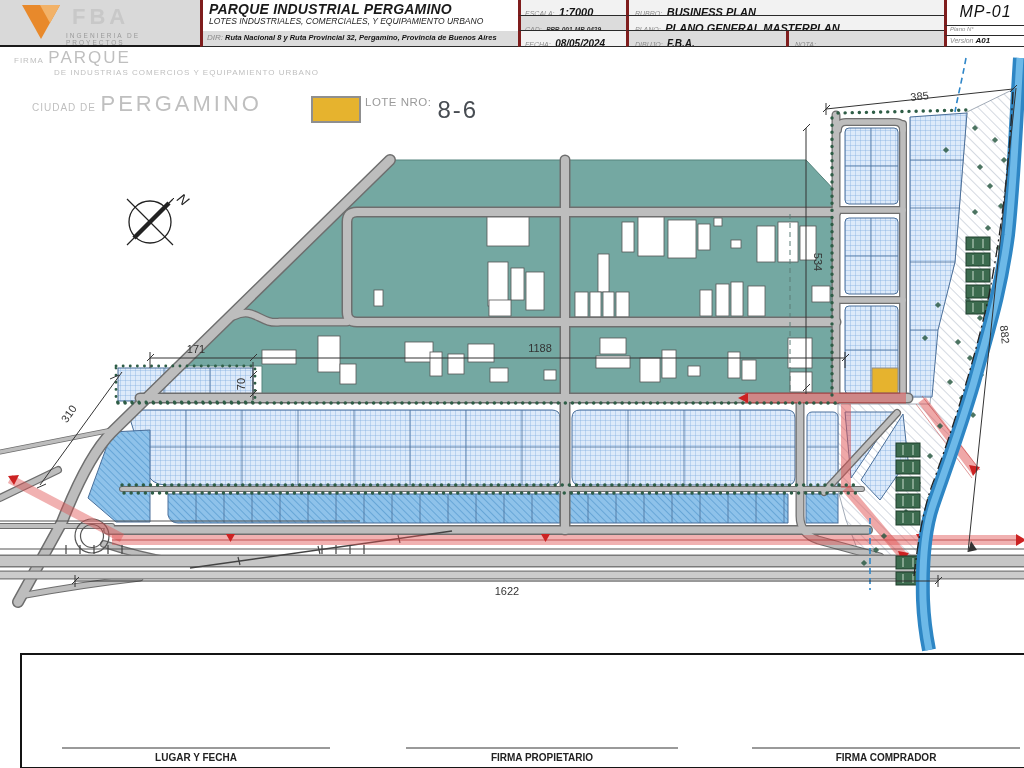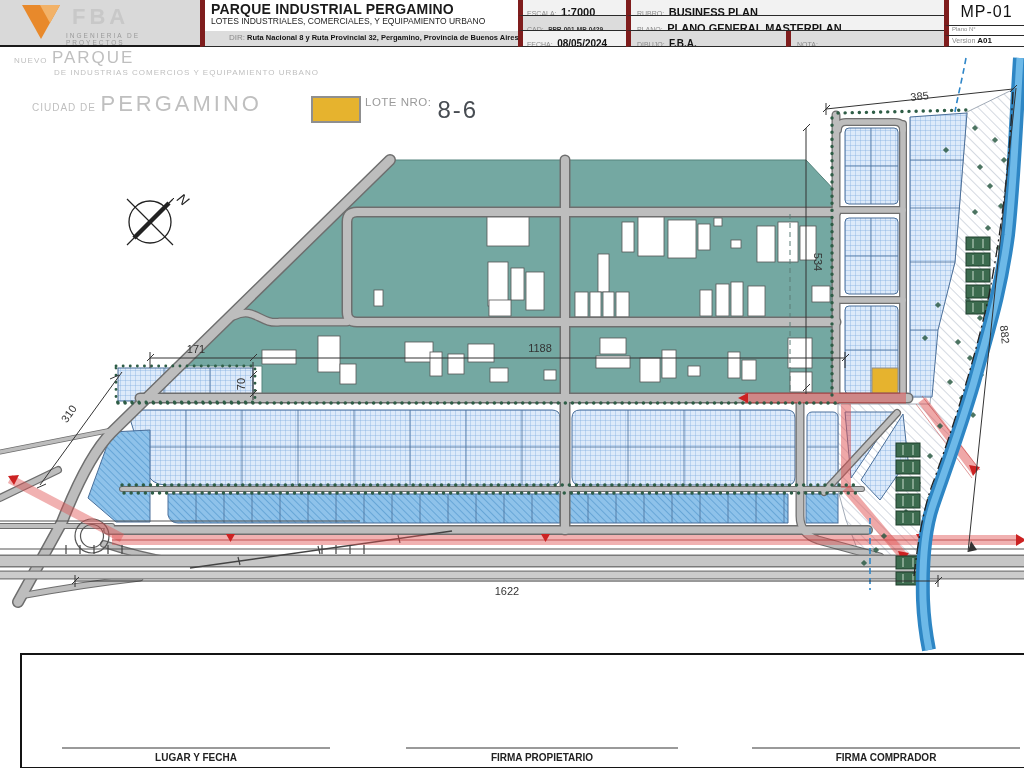--- a/index.html
+++ b/index.html
@@ -2,28 +2,28 @@
 <html><head>
 <meta charset="utf-8">
 <style>
   html,body{margin:0;padding:0;background:#fff;width:1024px;height:768px;overflow:hidden;
     font-family:"Liberation Sans", sans-serif;}
   #stage{position:relative;width:1024px;height:768px;background:#fff;}
   #mapsvg{position:absolute;left:0;top:0;}
   
   #titleblock{position:absolute;left:0;top:0;width:1024px;height:47px;background:#d9d9d9;
     border-bottom:2px solid #1a1a1a;box-sizing:border-box;z-index:30;}
-  .tb{position:absolute;box-sizing:border-box;border-left:5px solid #7f1d1d;border-bottom:1px solid #2a2a2a;
-    overflow:hidden;white-space:nowrap;}
+  .tb{position:absolute;box-sizing:border-box;border-left:3px solid #7f1d1d;border-bottom:1px solid #2a2a2a;
+    overflow:hidden;white-space:nowrap;font-style:italic;}
   .lab{color:#8a8a8a;font-size:7px;}
   .val{color:#141414;}
   #cell-title{left:200px;top:0;width:318px;height:31px;background:#fff;padding:1px 6px;border-bottom:none;}
   #cell-title .t1{font-size:14px;font-weight:bold;color:#1a1a1a;letter-spacing:.2px;}
   #cell-title .t2{font-size:8.5px;color:#222;margin-top:-1px;}
-  #cell-dir{left:200px;top:31px;width:318px;height:16px;background:#dcdcdc;padding:2px 24px;font-size:7.5px;}
+  #cell-dir{left:200px;top:31px;width:318px;height:16px;background:#dcdcdc;padding:2px 4px;font-size:7.5px;}
   #cell-esc1{left:518px;top:0;width:108px;height:16px;background:#f2f2f2;padding:2px 4px;}
   #cell-esc2{left:518px;top:16px;width:108px;height:15px;background:#dcdcdc;padding:2px 4px;}
   #cell-esc3{left:518px;top:31px;width:108px;height:16px;background:#f2f2f2;padding:2px 4px;}
   #cell-rub1{left:626px;top:0;width:318px;height:16px;background:#f2f2f2;padding:2px 6px;}
   #cell-rub2{left:626px;top:16px;width:318px;height:15px;background:#f2f2f2;padding:2px 6px;}
   #cell-rub3a{left:626px;top:31px;width:160px;height:16px;background:#dcdcdc;padding:2px 6px;}
   #cell-rub3b{left:786px;top:31px;width:158px;height:16px;background:#dcdcdc;padding:2px 6px;}
   #cell-sheet{left:944px;top:0;width:80px;height:26px;background:#fff;text-align:center;
     font-size:16px;color:#111;padding-top:3px;letter-spacing:1px;}
   #cell-sheetlab{left:944px;top:26px;width:80px;height:10px;background:#fff;font-size:6px;color:#8a8a8a;padding:0 3px;border-bottom:1px solid #2a2a2a;}
@@ -413,21 +413,21 @@
     <div class="tb" id="cell-sheet">MP-01</div>
     <div class="tb" id="cell-sheetlab">Plano N°</div>
     <div class="tb" id="cell-version">
       <span class="lab">Version</span>
       <span class="val" style="font-weight:bold;font-size:8px">A01</span>
     </div>
   </div>
 
   <div id="watermark">
     <div>
-      <span class="w-s">NUEVO</span>
+      <span class="w-s">FIRMA</span>
       <span class="w-b">PARQUE</span>
     </div>
     <div class="row2">DE INDUSTRIAS COMERCIOS Y EQUIPAMIENTO URBANO</div>
     <div class="row3">
       <span class="w-m">CIUDAD DE</span>
       <span class="w-xl">PERGAMINO</span>
     </div>
   </div>
 
   <div id="legend">

